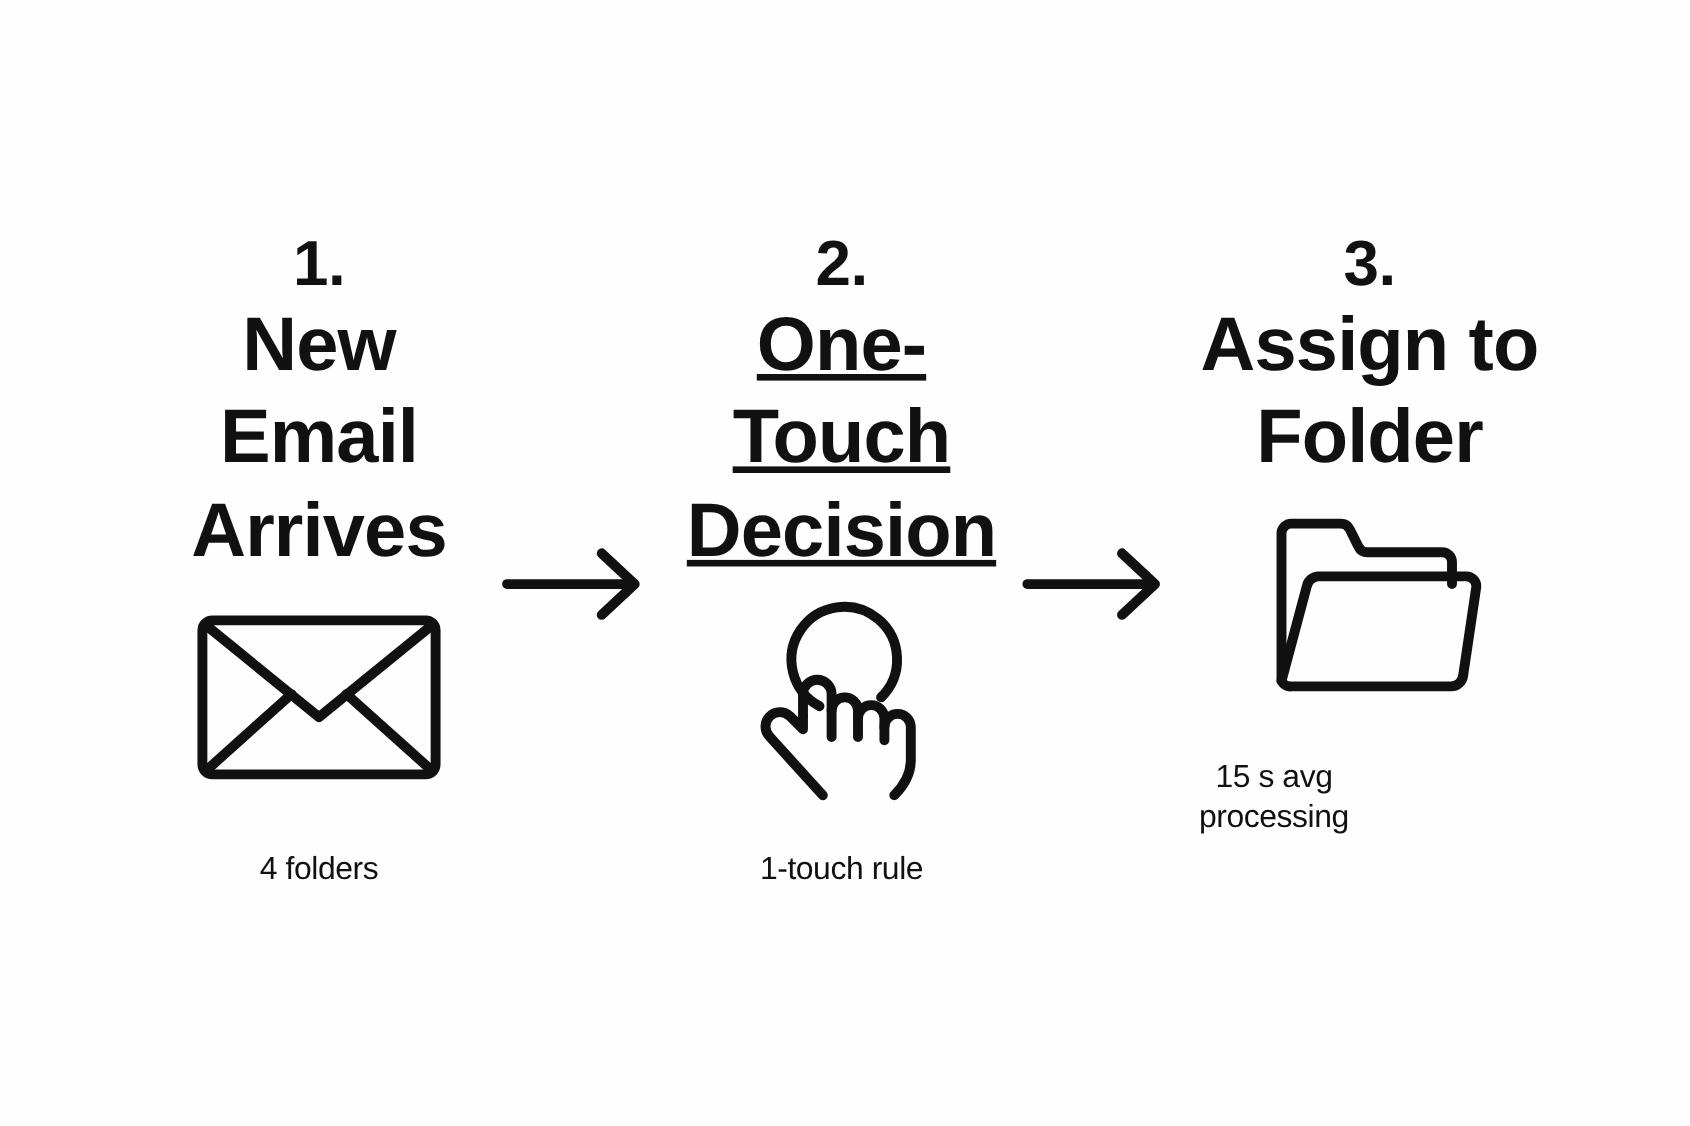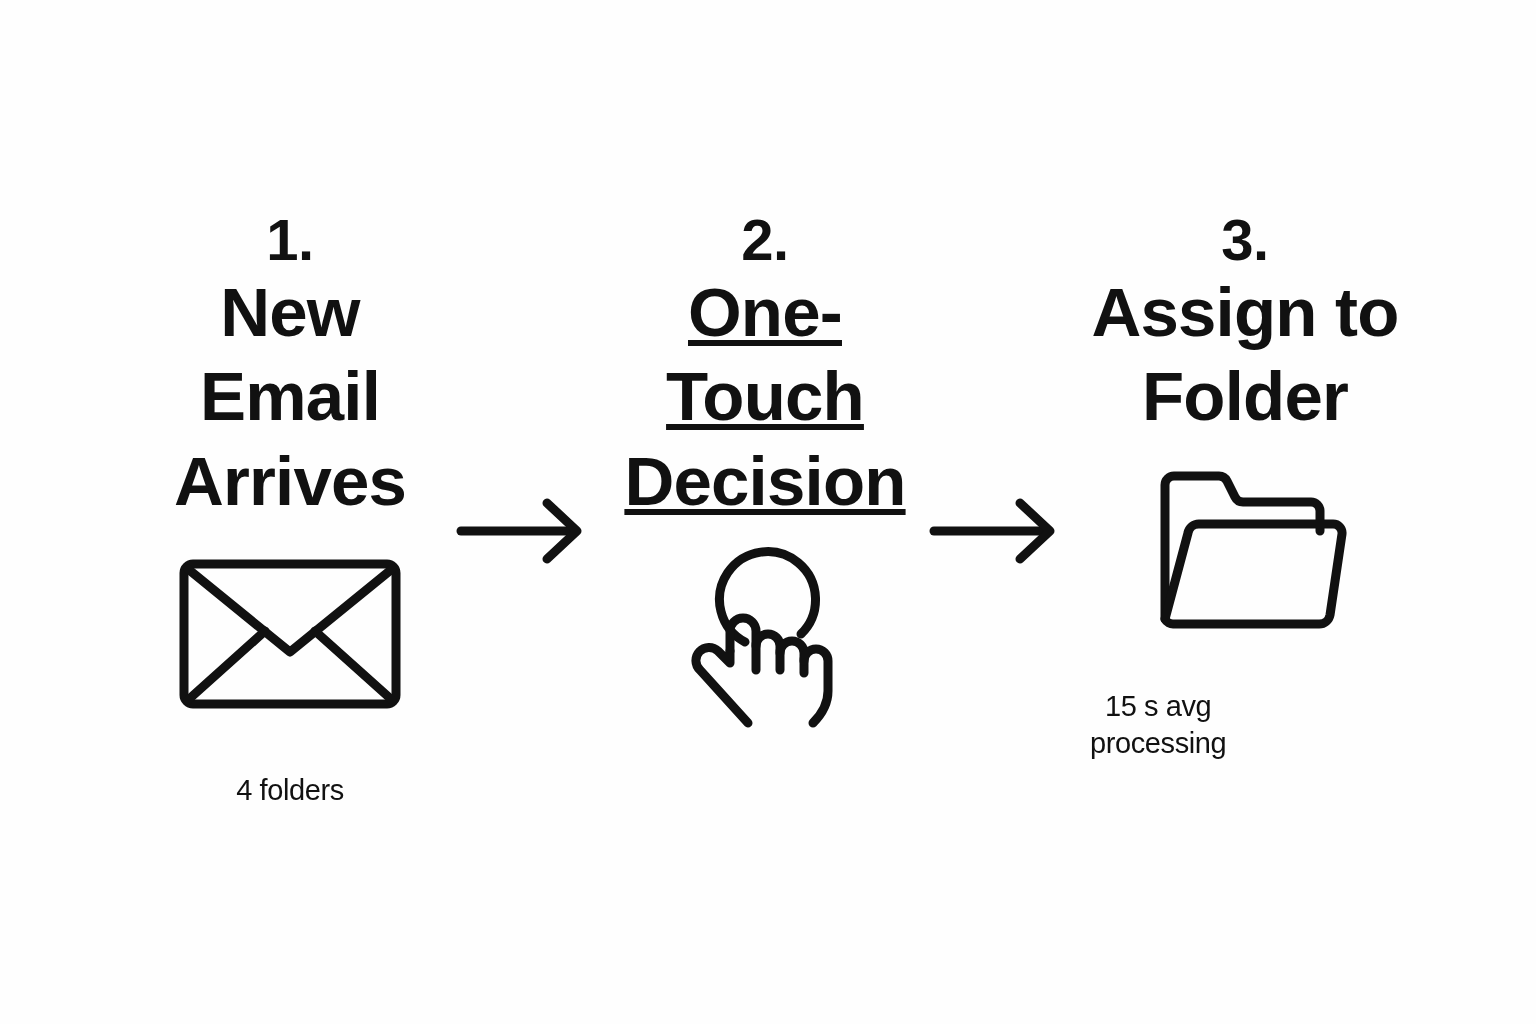--- a/index.html
+++ b/index.html
@@ -150,20 +150,21 @@
                  C 143 166 136 176 128 184"></path>
 
         <path d="M 45 112
                  L 45 124
                  L 33 112
                  A 13 13 0 0 0 15 131
                  L 63 184"></path>
       </svg>
     </div>
 
+    <div class="step-caption">1-touch rule</div>
   </div>
 
   <div class="flow-arrow arrow-2">
     <svg width="135" height="68" viewBox="0 0 135 68" fill="none" stroke="#111111" stroke-width="9" stroke-linecap="round" stroke-linejoin="round">
       <line x1="6" y1="34" x2="120" y2="34"></line>
       <polyline points="92,6 122,34 92,62"></polyline>
     </svg>
   </div>
 
   <div class="step step-3">

